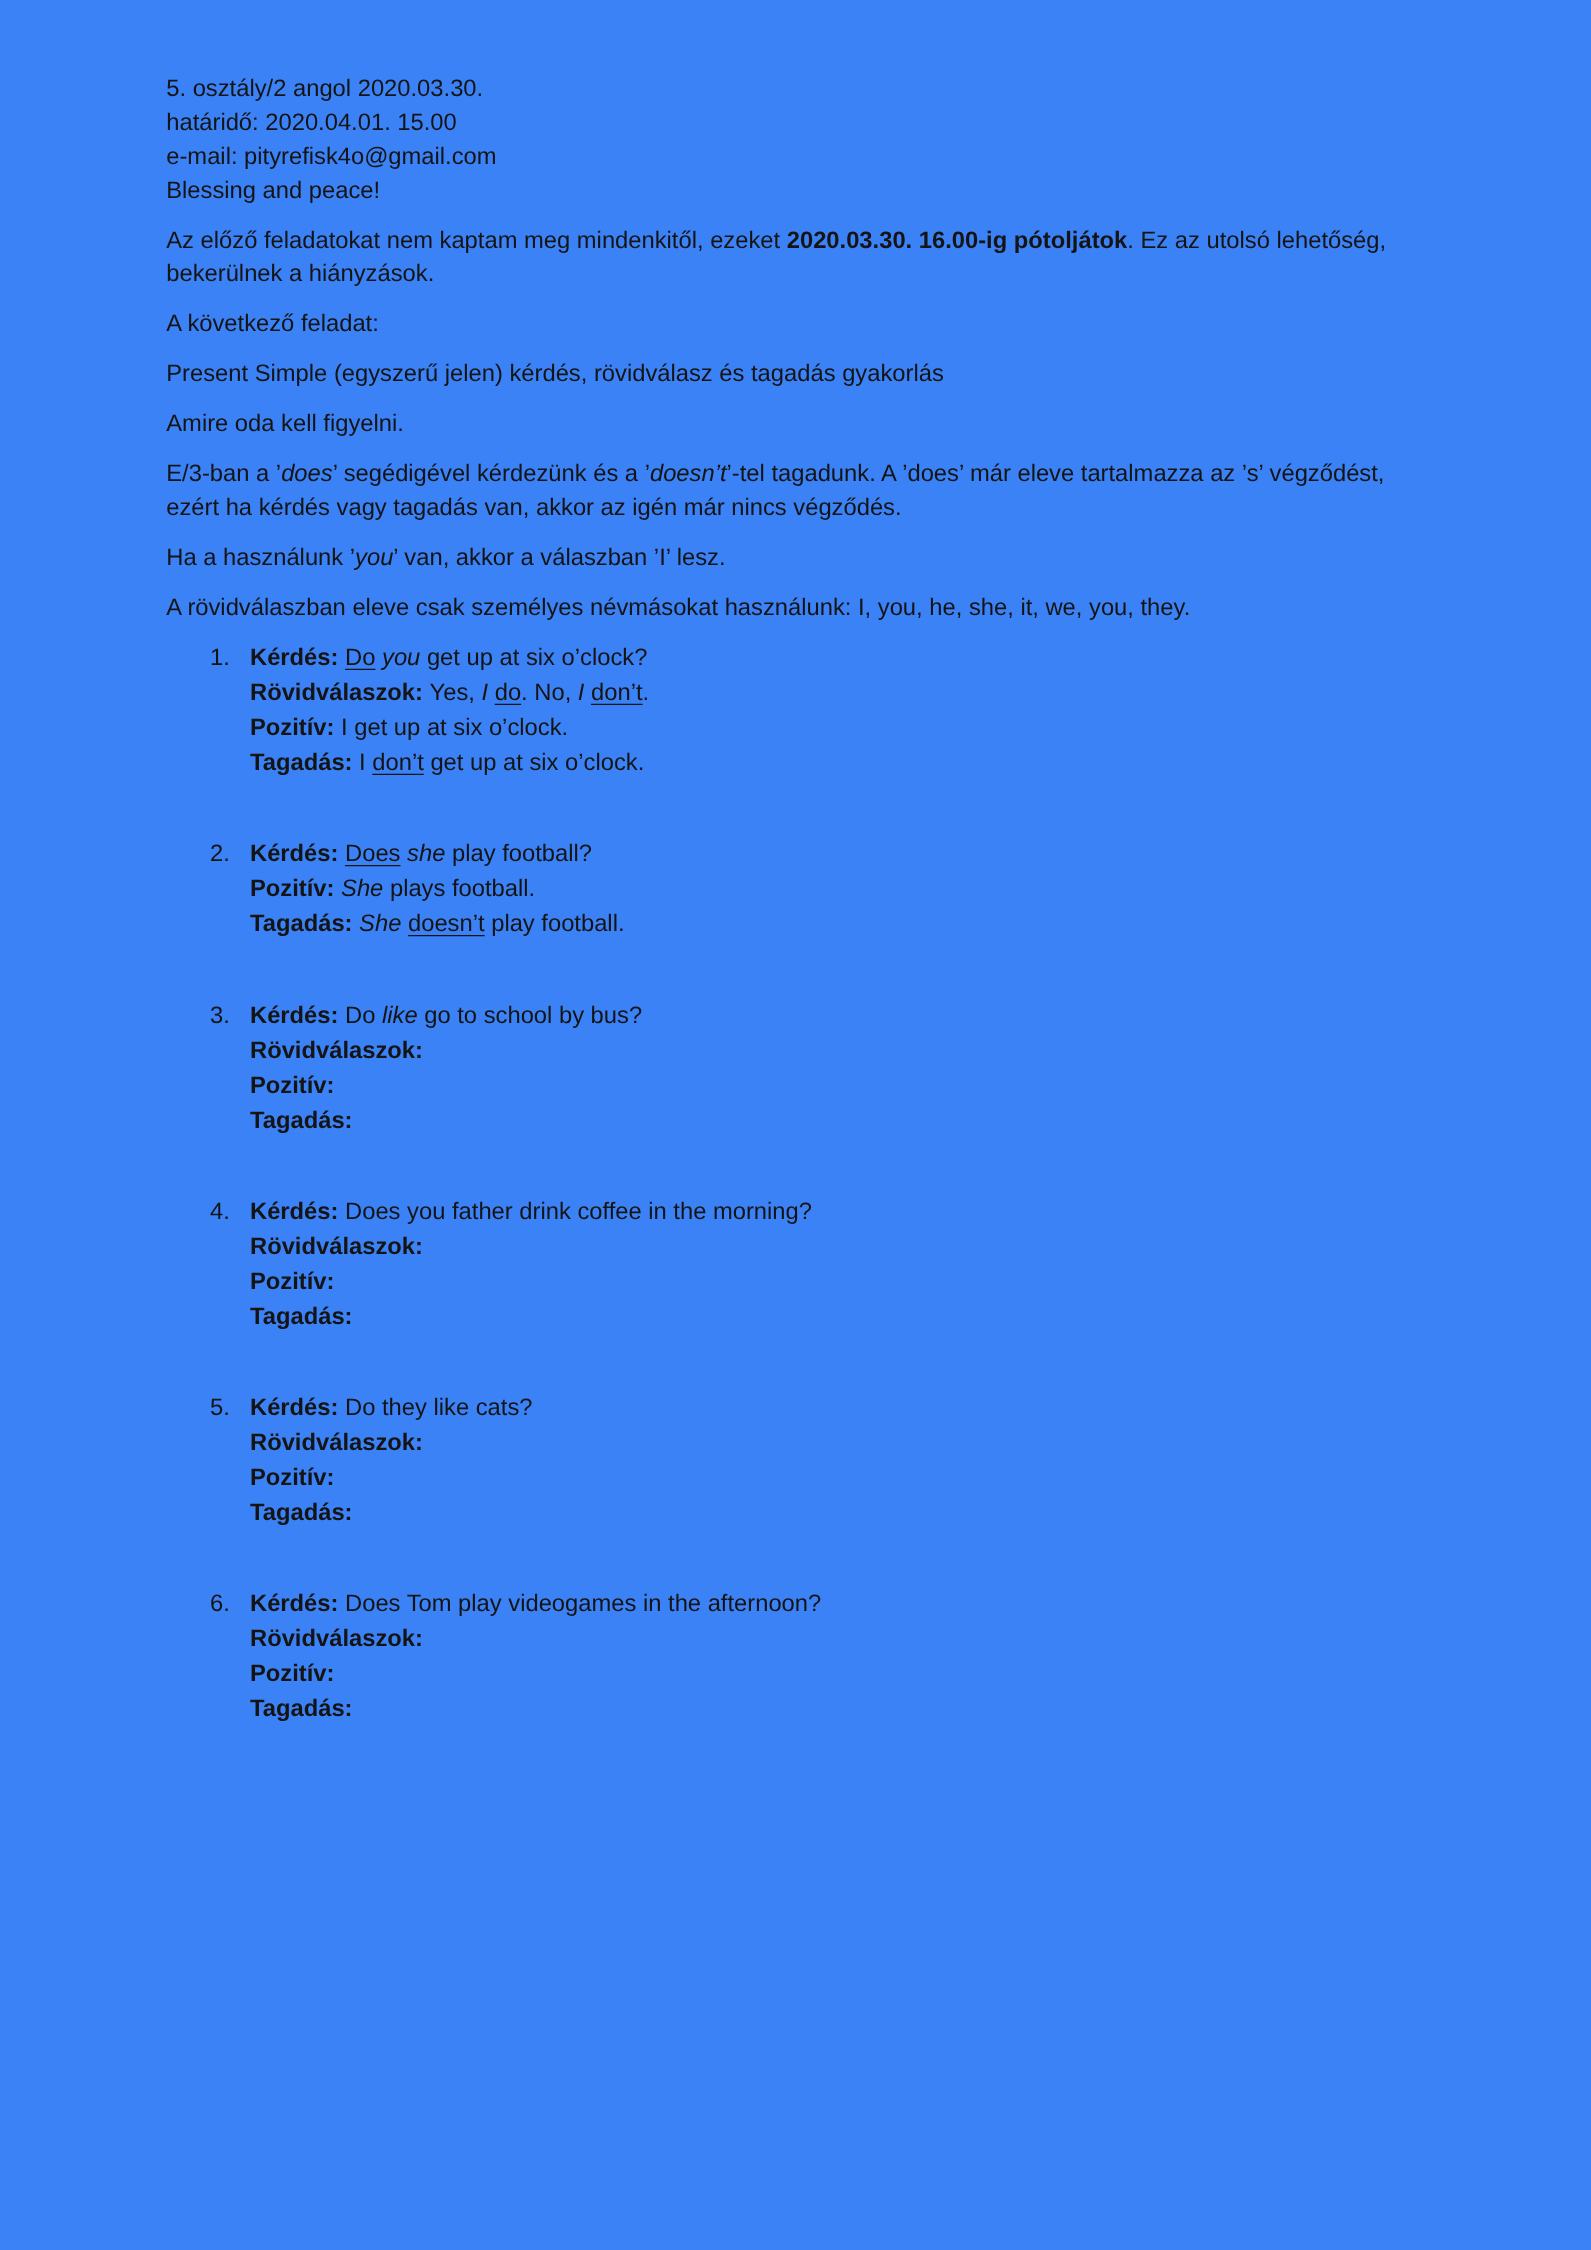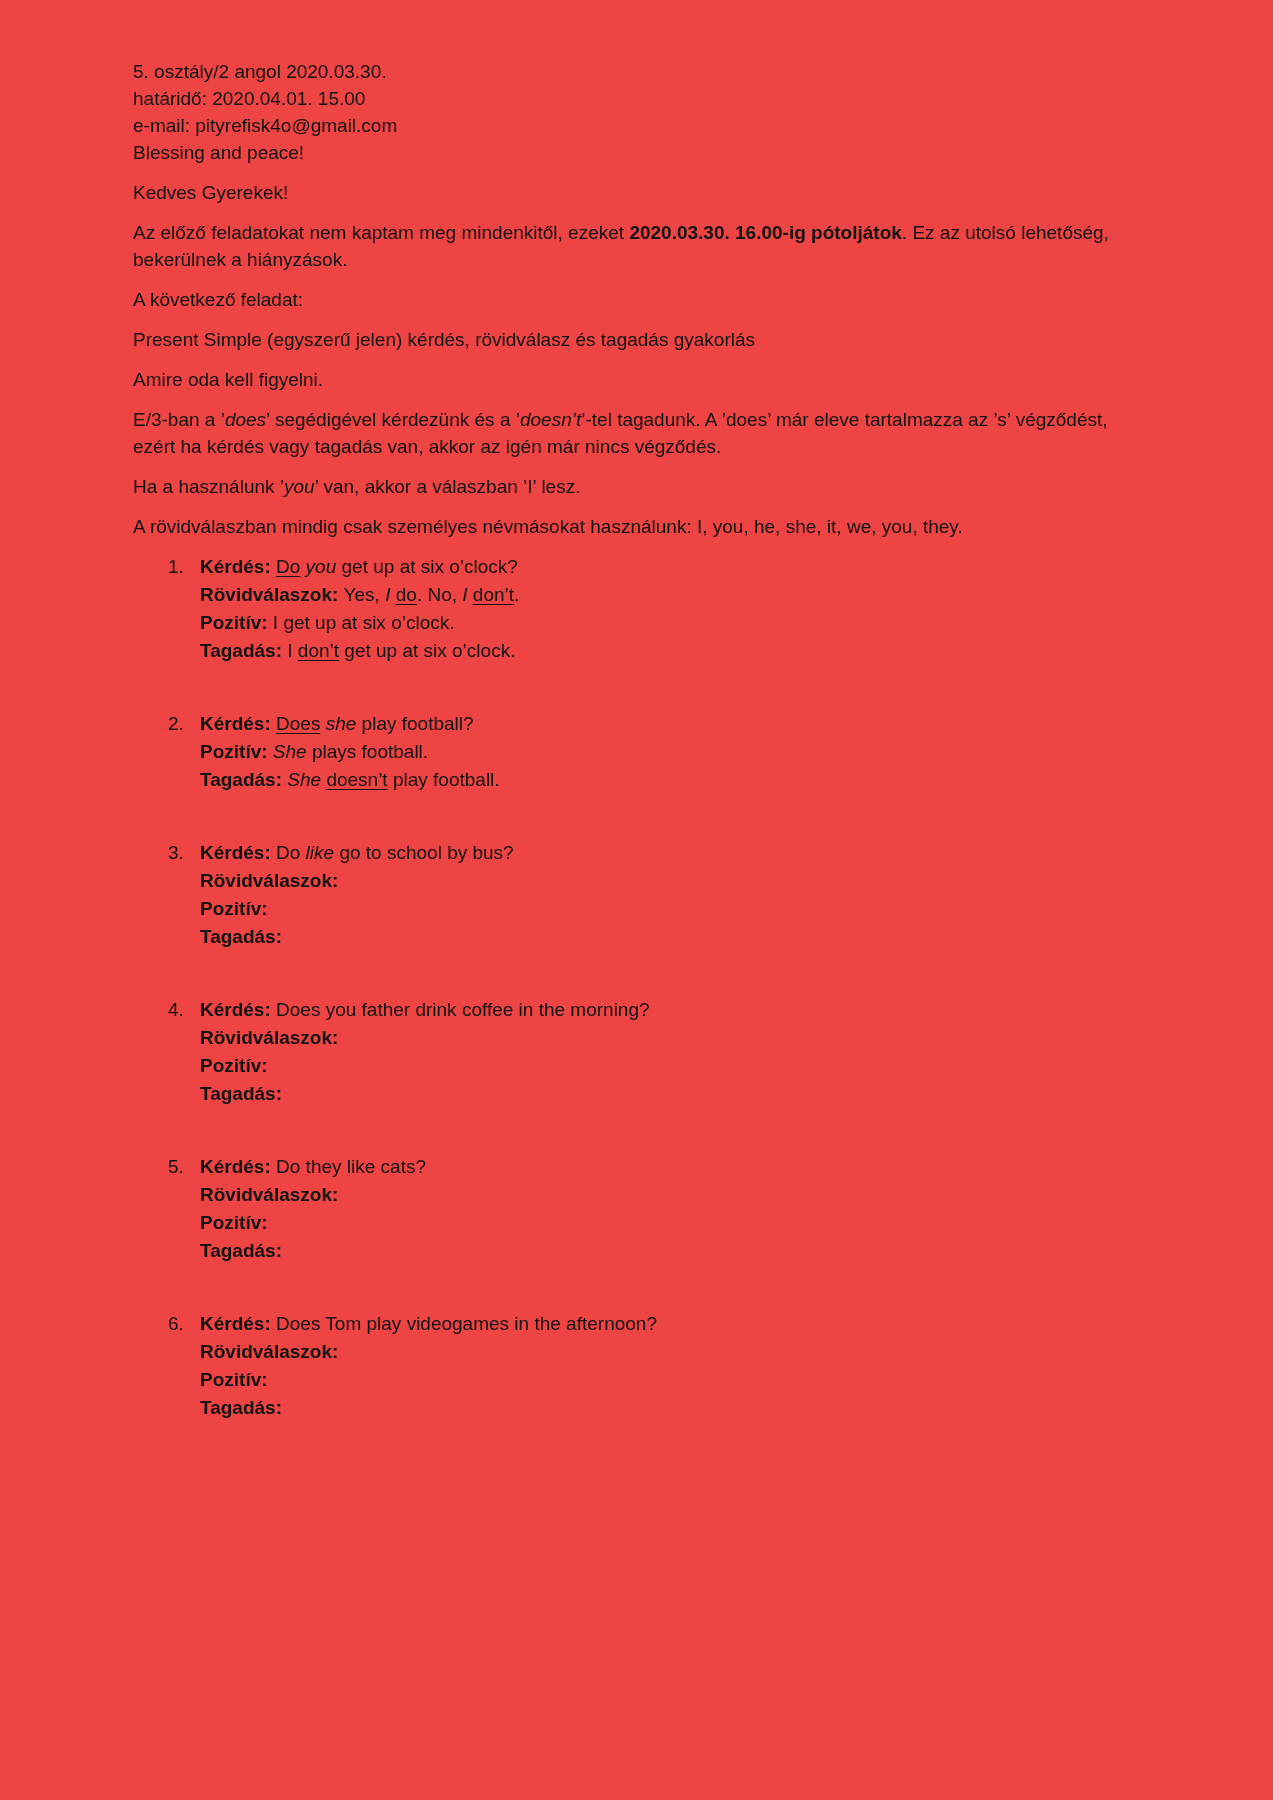--- a/index.html
+++ b/index.html
@@ -5,21 +5,21 @@
   html, body {
     margin: 0;
     padding: 0;
     background: #ffffff;
   }
   .page {
     position: relative;
     width: 1273px;
     min-height: 1800px;
     margin: 0 auto;
-    background: #ef4444;
+    background: #3b82f6;
     box-sizing: border-box;
     padding: 58px 128px 60px 133px;
     font-family: "Liberation Sans", "DejaVu Sans", sans-serif;
     font-size: 19px;
     color: #141414;
   }
   .header p {
     margin: 0;
     line-height: 27px;
   }
@@ -56,30 +56,29 @@
 <body>
 
 <div class="page">
   <div class="header">
     <p>5. osztály/2 angol 2020.03.30.</p>
     <p>határidő: 2020.04.01. 15.00</p>
     <p>e-mail: pityrefisk4o@gmail.com</p>
     <p>Blessing and peace!</p>
   </div>
 
-  <p class="para">Kedves Gyerekek!</p>
 
   <div id="paragraphs">
       <p class="para"><span>Az előző feladatokat nem kaptam meg mindenkitől, ezeket </span><span class="b">2020.03.30. 16.00-ig pótoljátok</span><span>. Ez az utolsó lehetőség, bekerülnek a hiányzások.</span></p>
       <p class="para"><span>A következő feladat:</span></p>
       <p class="para"><span>Present Simple (egyszerű jelen) kérdés, rövidválasz és tagadás gyakorlás</span></p>
       <p class="para"><span>Amire oda kell figyelni.</span></p>
       <p class="para"><span>E/3-ban a ’</span><span class="i">does</span><span>’ segédigével kérdezünk és a ’</span><span class="i">doesn’t</span><span>’-tel tagadunk. A ’does’ már eleve tartalmazza az ’s’ végződést, ezért ha kérdés vagy tagadás van, akkor az igén már nincs végződés.</span></p>
       <p class="para"><span>Ha a használunk ’</span><span class="i">you</span><span>’ van, akkor a válaszban ’I’ lesz.</span></p>
-      <p class="para"><span>A rövidválaszban mindig csak személyes névmásokat használunk: I, you, he, she, it, we, you, they.</span></p>
+      <p class="para"><span>A rövidválaszban eleve csak személyes névmásokat használunk: I, you, he, she, it, we, you, they.</span></p>
     </div>
 
   <ol class="exercises" id="exercises">
       <li class="exercise">
     <span class="ex-number">1.</span>
     <div class="ex-body">
           <p class="ex-line"><span class="b">Kérdés: </span><span class="u">Do</span><span> </span><span class="i">you</span><span> get up at six o’clock?</span></p>
           <p class="ex-line"><span class="b">Rövidválaszok: </span><span>Yes, </span><span class="i">I</span><span> </span><span class="u">do</span><span>. No, </span><span class="i">I</span><span> </span><span class="u">don’t</span><span>.</span></p>
           <p class="ex-line"><span class="b">Pozitív: </span><span>I get up at six o’clock.</span></p>
           <p class="ex-line"><span class="b">Tagadás: </span><span>I </span><span class="u">don’t</span><span> get up at six o’clock.</span></p>

